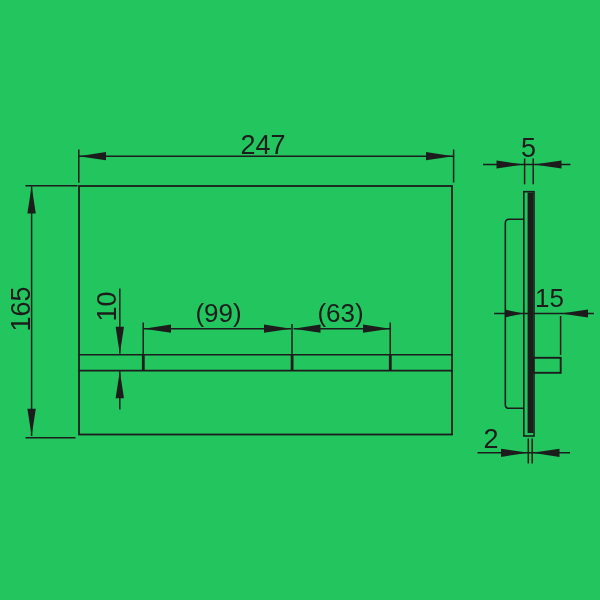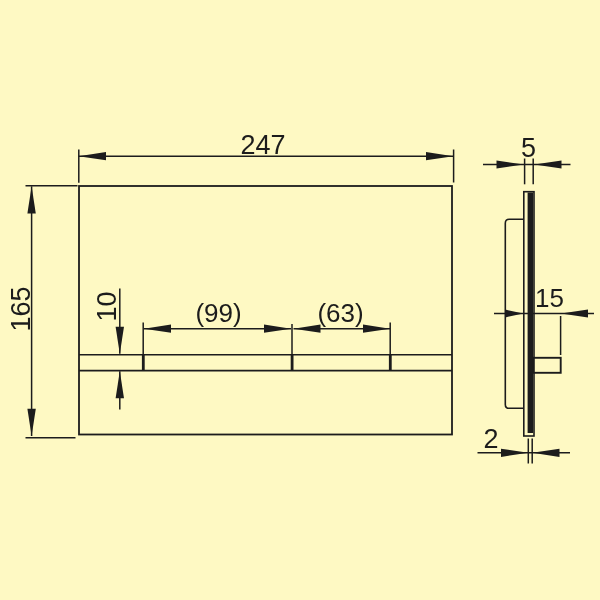--- a/index.html
+++ b/index.html
@@ -1,16 +1,16 @@
 <!DOCTYPE html>
 <html><head>
 <meta charset="utf-8">
 <style>
   html,body{margin:0;padding:0;background:#fff;}
-  .wrap{width:600px;height:600px;position:relative;background:#fef9c3;}
+  .wrap{width:600px;height:600px;position:relative;background:#22c55e;}
   svg{position:absolute;left:0;top:0;}
   text{font-family:"Liberation Sans", sans-serif;fill:#1c1c1c;}
 </style>
 </head>
 <body>
 <div class="wrap">
 <svg width="600" height="600" viewBox="0 0 600 600">
   <g stroke="#1c1c1c" fill="none">
 
     <g>

